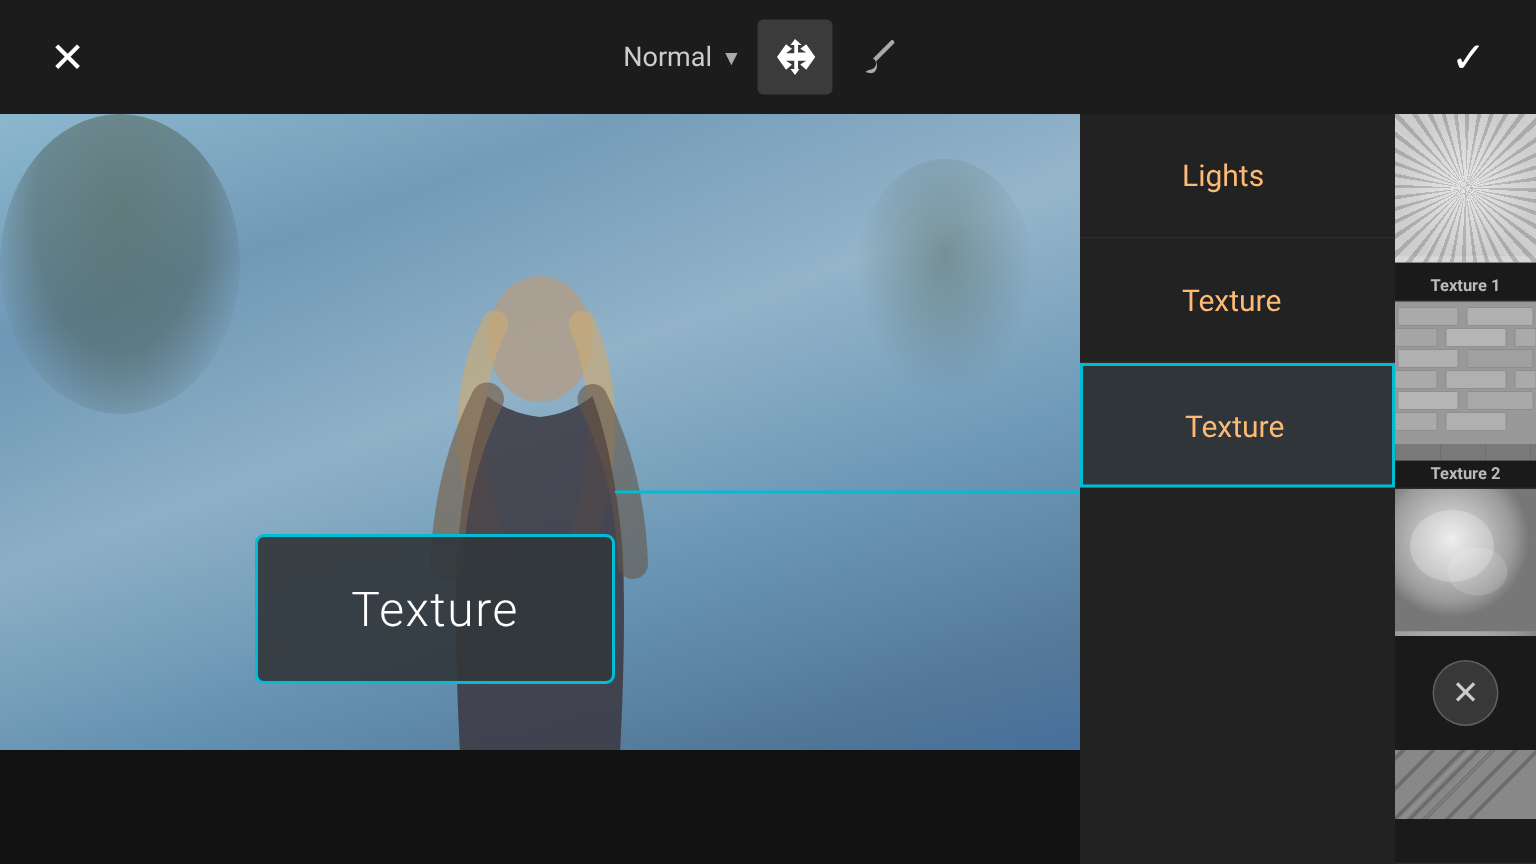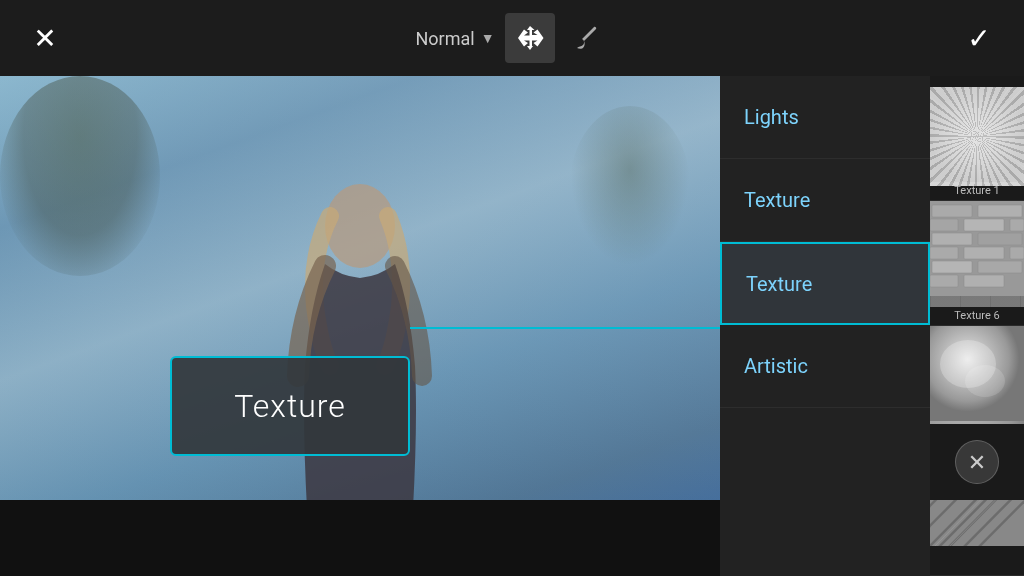--- a/index.html
+++ b/index.html
@@ -148,47 +148,49 @@
       padding: 0 24px;
       cursor: pointer;
       border-bottom: 1px solid rgba(255,255,255,0.05);
       transition: background 0.15s;
     }
     .menu-item.active {
       background: rgba(50,55,60,0.95);
       border: 2px solid #00bcd4;
     }
     .menu-item span {
-      color: #7dd3fc;
+      color: #fdba74;
       font-size: 20px;
       font-weight: 400;
+      margin-left: 44px;
     }
 
     
     #thumb-panel {
       position: absolute;
       top: 76px;
       left: 930px;
       width: 94px;
       height: 500px;
       background: #1a1a1a;
       z-index: 8;
       display: flex;
       flex-direction: column;
     }
     .thumb-item {
       flex: 1;
       display: flex;
       flex-direction: column;
       align-items: center;
-      justify-content: center;
+      justify-content: flex-start;
       padding-bottom: 4px;
       border-bottom: 1px solid rgba(255,255,255,0.08);
       cursor: pointer;
       position: relative;
+      font-weight: bold;
     }
     .thumb-img {
       position: absolute;
       top: 0; left: 0; right: 0; bottom: 18px;
       overflow: hidden;
     }
     .thumb-label {
       position: absolute;
       bottom: 3px;
       font-size: 11px;
@@ -328,23 +330,20 @@
 
 <div id="menu-panel">
   <div class="menu-item">
     <span>Lights</span>
   </div>
   <div class="menu-item">
     <span>Texture</span>
   </div>
   <div class="menu-item active">
     <span>Texture</span>
-  </div>
-  <div class="menu-item">
-    <span>Artistic</span>
   </div>
   <div class="menu-item" style="height:calc(100% - 415px); border-bottom: none;"></div>
 </div>
 
 <div id="thumb-panel">
 
   <div class="thumb-item">
     <div class="thumb-img tex1">
       <svg width="94" height="95" viewBox="0 0 94 95">
         <defs>
@@ -392,21 +391,21 @@
           <rect x="0" y="46" width="28" height="12" rx="1" fill="#aaa" stroke="#888"></rect>
           <rect x="34" y="46" width="40" height="12" rx="1" fill="#b0b0b0" stroke="#888"></rect>
           <rect x="80" y="46" width="14" height="12" rx="1" fill="#aaa" stroke="#888"></rect>
           <rect x="2" y="60" width="40" height="12" rx="1" fill="#b5b5b5" stroke="#888"></rect>
           <rect x="48" y="60" width="44" height="12" rx="1" fill="#a8a8a8" stroke="#888"></rect>
           <rect x="0" y="74" width="28" height="12" rx="1" fill="#aaa" stroke="#888"></rect>
           <rect x="34" y="74" width="40" height="12" rx="1" fill="#b0b0b0" stroke="#888"></rect>
         </g>
       </svg>
     </div>
-    <span class="thumb-label">Texture 6</span>
+    <span class="thumb-label">Texture 2</span>
   </div>
 
   <div class="thumb-item">
     <div class="thumb-img tex3">
       <svg width="94" height="95" viewBox="0 0 94 95">
         <defs>
           <radialGradient id="rg3" cx="40%" cy="35%" r="55%">
             <stop offset="0%" stop-color="#e8e8e8"></stop>
             <stop offset="40%" stop-color="#c0c0c0"></stop>
             <stop offset="80%" stop-color="#999"></stop>

